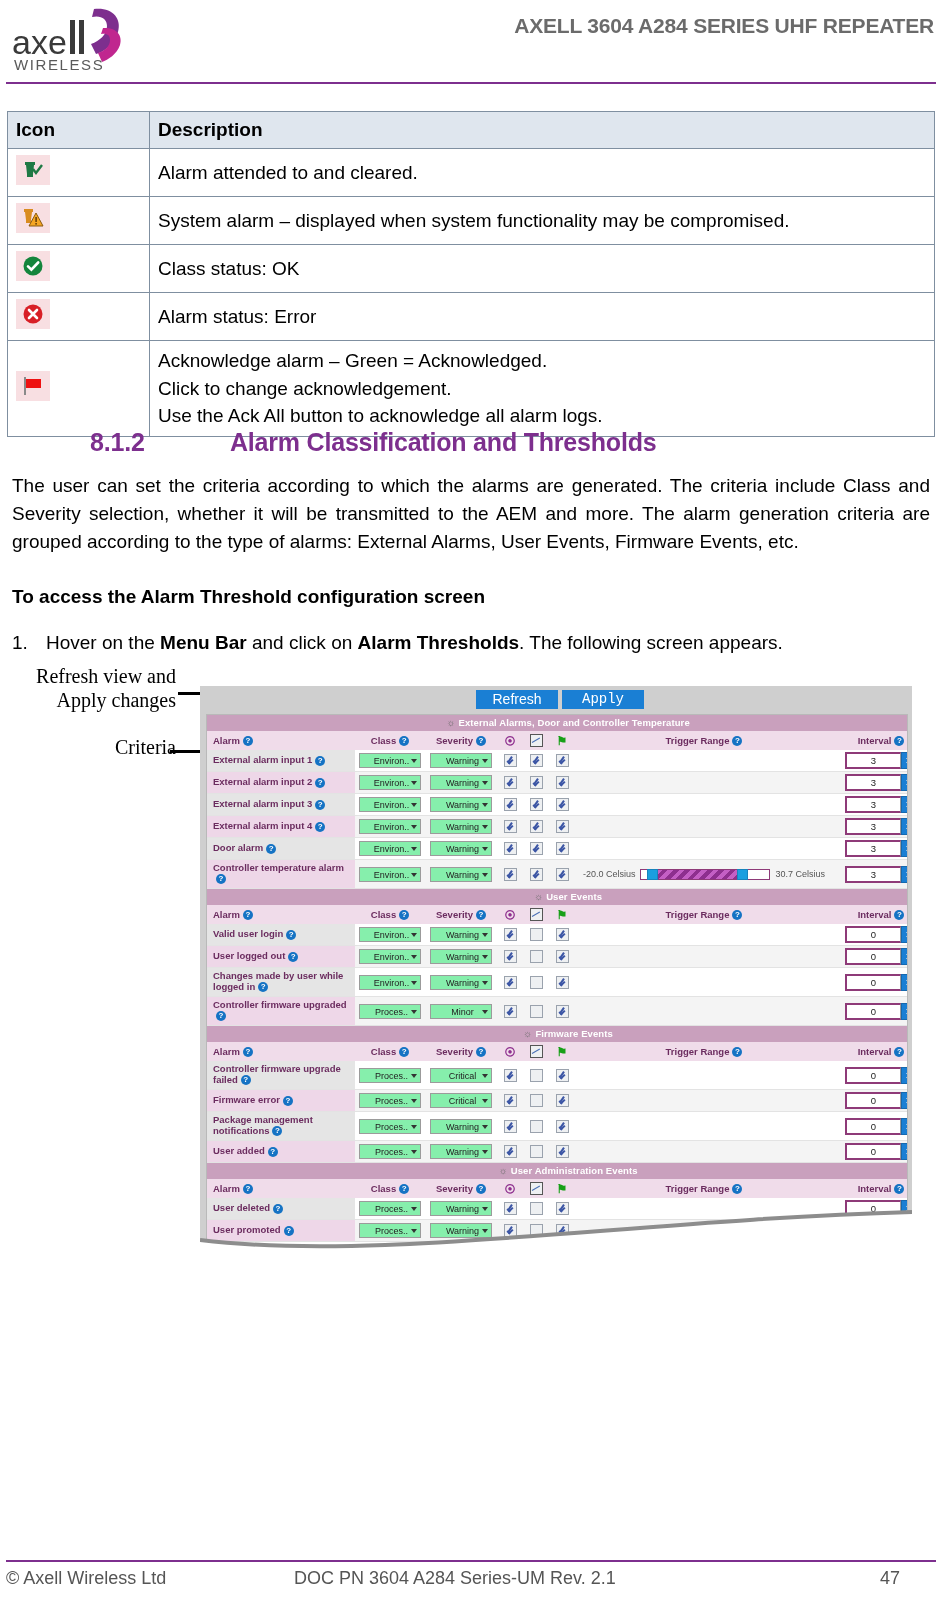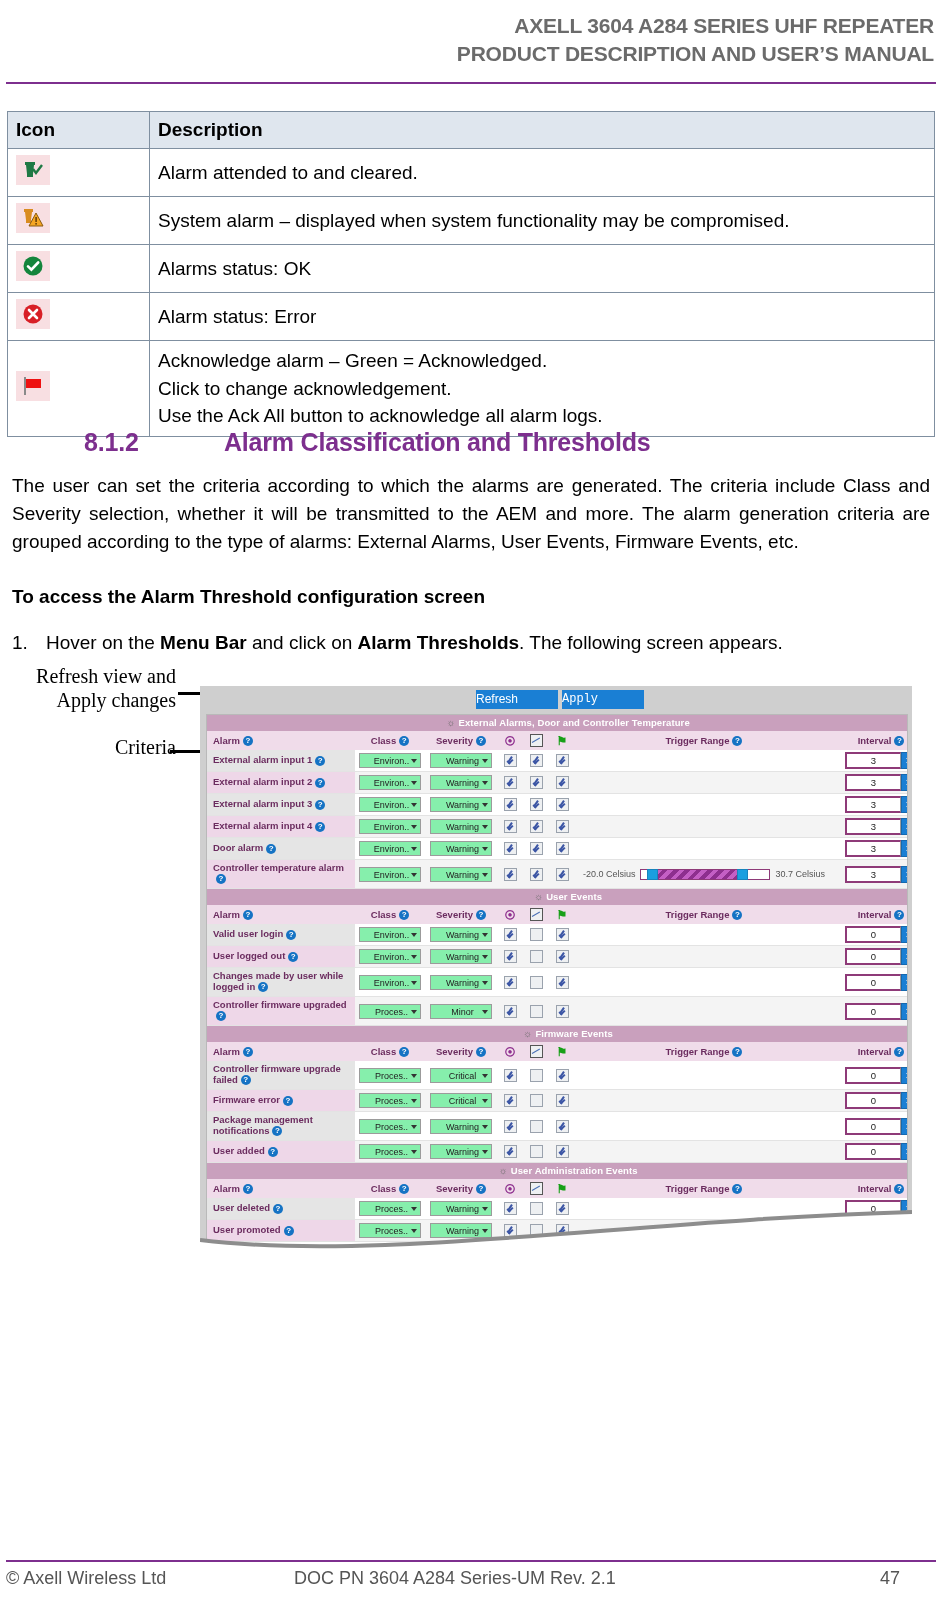--- a/index.html
+++ b/index.html
@@ -58,21 +58,21 @@
 
   
   .ico-box{ display:inline-block; width:34px; height:30px; position:relative; background:#f8dfe2;}
   .ico-glyph{
     position:absolute; left:0; top:0; width:34px; height:30px;
     display:flex; align-items:center; justify-content:center;
   }
 
   
   .h3{
-    position:absolute; left:84px; top:428px; width:840px;
+    position:absolute; left:90px; top:428px; width:840px;
     color:#7d2f8e; font-weight:bold; font-size:25px;
     letter-spacing:-0.2px;
   }
   .h3 .num{ display:inline-block; width:140px; }
 
   
   .para{
     position:absolute; left:12px; top:472px; width:918px;
     font-size:19px; line-height:1.47; text-align:justify; color:#000;
   }
@@ -104,21 +104,21 @@
     overflow:hidden;
     font-family:"Liberation Sans", sans-serif;
   }
   .shot-toolbar{
     position:absolute; left:0; top:0; width:712px; height:26px;
     background:#cfcfcf;
   }
   .btn{
     position:absolute; top:4px; height:19px;
     background:#1a7fd4; color:#ffffff;
-    font-size:12px; line-height:19px; text-align:left;
+    font-size:14px; line-height:19px; text-align:center;
     border:0;
     font-family:"Liberation Sans", sans-serif;
   }
   .btn-refresh{ left:276px; width:82px; }
   .btn-apply{  left:362px; width:82px;font-family:Liberation Mono, monospace; }
 
   .panel{
     position:absolute; left:6px; top:28px; width:700px; height:536px;
     background:#ffffff;
     border:1px solid #b9b9b9;
@@ -281,23 +281,32 @@
     font-size:18px; color:#555;
   }
   .footer .f-left{ position:absolute; left:0; top:0; }
   .footer .f-mid{ position:absolute; left:288px; top:0; }
   .footer .f-right{ position:absolute; right:36px; top:0; }
 </style>
 </head>
 <body>
 
 <div class="page-header">
+  <div class="logo">
+    <svg width="160" height="70" viewBox="0 0 160 70">
+      <path d="M86 3 C104 1 114 12 110 26 C107 38 96 46 88 48 L83 38 C92 35 99 28 99 20 C99 13 93 9 84 11 Z" fill="#7d2f8e"></path>
+      <path d="M95 22 C108 21 115 29 112 39 C109 48 100 54 94 56 L90 47 C97 45 102 40 102 34 C102 29 99 27 93 28 Z" fill="#c0268f"></path>
+      <text x="4" y="48" font-family="'Liberation Sans',sans-serif" font-size="34" fill="#3a3a3a">axe</text>
+      <rect x="62" y="14" width="5" height="34" fill="#3a3a3a"></rect>
+      <rect x="71" y="14" width="5" height="34" fill="#3a3a3a"></rect>
+      <text x="6" y="64" font-family="'Liberation Sans',sans-serif" font-size="15" letter-spacing="1.6" fill="#5a5a5a">WIRELESS</text>
+    </svg>
+  </div>
   <div class="hdr-titles">
     <div>AXELL 3604 A284 SERIES UHF REPEATER</div>
-    <div>PRODUCT DESCRIPTION AND USER’S MANUAL</div>
   </div>
 </div>
 <div class="hdr-rule"></div>
 
 <table class="icon-table">
   <thead>
     <tr>
       <th class="col-icon">Icon</th>
       <th>Description</th>
     </tr>
@@ -328,21 +337,21 @@
         </td>
       </tr>
       <tr>
         <td class="icon-cell"><span class="ico-box"><span class="ico-glyph">
               <svg width="22" height="22" viewBox="0 0 22 22">
                 <circle cx="11" cy="11" r="9.5" fill="#14853c"></circle>
                 <path d="M6 11.3 l3.4 3.4 L16.2 7.5" stroke="#fff" stroke-width="2.6" fill="none" stroke-linecap="round"></path>
               </svg>
             </span></span></td>
         <td class="desc-cell">
-          <div>Alarms status: OK</div>
+          <div>Class status: OK</div>
         </td>
       </tr>
       <tr>
         <td class="icon-cell"><span class="ico-box"><span class="ico-glyph">
               <svg width="22" height="22" viewBox="0 0 22 22">
                 <circle cx="11" cy="11" r="9.5" fill="#d81f26"></circle>
                 <path d="M7 7 L15 15 M15 7 L7 15" stroke="#fff" stroke-width="2.6" stroke-linecap="round"></path>
               </svg>
             </span></span></td>
         <td class="desc-cell">

